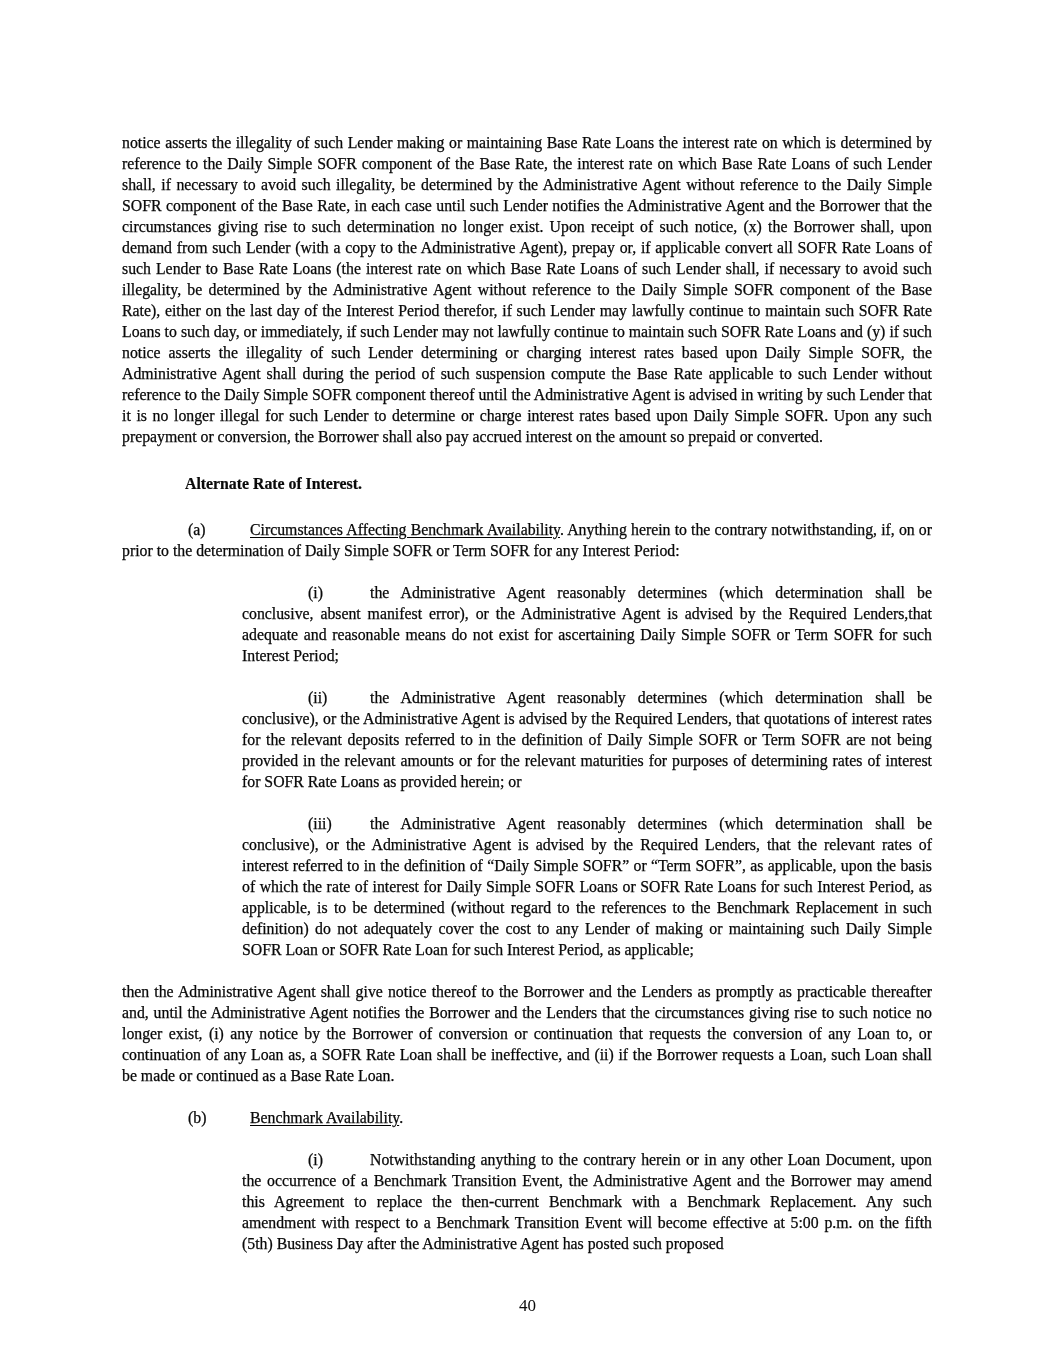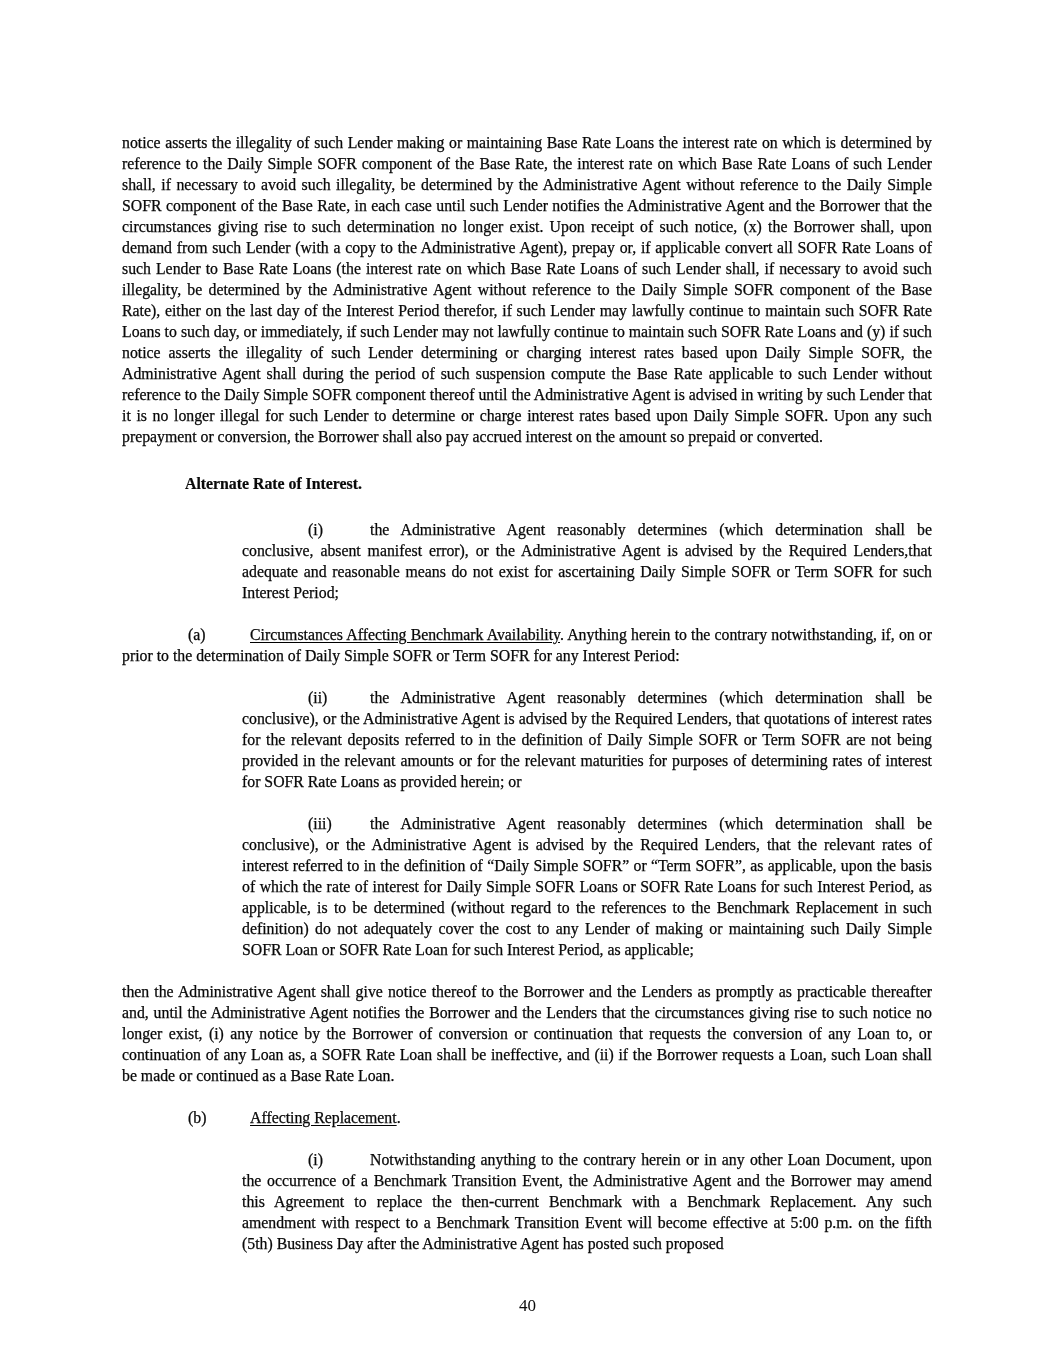--- a/index.html
+++ b/index.html
@@ -70,29 +70,29 @@
 </style>
 </head>
 <body>
 
 <div class="page">
 
   <p class="para">notice asserts the illegality of such Lender making or maintaining Base Rate Loans the interest rate on which is determined by reference to the Daily Simple SOFR component of the Base Rate, the interest rate on which Base Rate Loans of such Lender shall, if necessary to avoid such illegality, be determined by the Administrative Agent without reference to the Daily Simple SOFR component of the Base Rate, in each case until such Lender notifies the Administrative Agent and the Borrower that the circumstances giving rise to such determination no longer exist.  Upon receipt of such notice, (x) the Borrower shall, upon demand from such Lender (with a copy to the Administrative Agent), prepay or, if applicable convert all SOFR Rate Loans of such Lender to Base Rate Loans (the interest rate on which Base Rate Loans of such Lender shall, if necessary to avoid such illegality, be determined by the Administrative Agent without reference to the Daily Simple SOFR component of the Base Rate), either on the last day of the Interest Period therefor, if such Lender may lawfully continue to maintain such SOFR Rate Loans to such day, or immediately, if such Lender may not lawfully continue to maintain such SOFR Rate Loans and (y) if such notice asserts the illegality of such Lender determining or charging interest rates based upon Daily Simple SOFR, the Administrative Agent shall during the period of such suspension compute the Base Rate applicable to such Lender without reference to the Daily Simple SOFR component thereof until the Administrative Agent is advised in writing by such Lender that it is no longer illegal for such Lender to determine or charge interest rates based upon Daily Simple SOFR.  Upon any such prepayment or conversion, the Borrower shall also pay accrued interest on the amount so prepaid or converted.</p>
 
   <p class="heading">Alternate Rate of Interest.</p>
 
+  <p class="para"><span class="clause-label">(a)</span><span class="underlined">Circumstances Affecting Benchmark Availability</span><span>.  Anything herein to the contrary notwithstanding, if, on or prior to the determination of Daily Simple SOFR or Term SOFR for any Interest Period:</span></p>
+
   <p class="para sub-item"><span class="item-label">(i)</span><span>the Administrative Agent reasonably determines (which determination shall be conclusive, absent manifest error), or the Administrative Agent is advised by the Required Lenders,that adequate and reasonable means do not exist for ascertaining Daily Simple SOFR or Term SOFR for such Interest Period;</span></p>
-
-  <p class="para"><span class="clause-label">(a)</span><span class="underlined">Circumstances Affecting Benchmark Availability</span><span>.  Anything herein to the contrary notwithstanding, if, on or prior to the determination of Daily Simple SOFR or Term SOFR for any Interest Period:</span></p>
 
   <p class="para sub-item"><span class="item-label">(ii)</span><span>the Administrative Agent reasonably determines (which determination shall be conclusive), or the Administrative Agent is advised by the Required Lenders, that quotations of interest rates for the relevant deposits referred to in the definition of Daily Simple SOFR or Term SOFR are not being provided in the relevant amounts or for the relevant maturities for purposes of determining rates of interest for SOFR Rate Loans as provided herein; or</span></p>
 
   <p class="para sub-item"><span class="item-label">(iii)</span><span>the Administrative Agent reasonably determines (which determination shall be conclusive), or the Administrative Agent is advised by the Required Lenders, that the relevant rates of interest referred to in the definition of “Daily Simple SOFR” or “Term SOFR”, as applicable, upon the basis of which the rate of interest for Daily Simple SOFR Loans or SOFR Rate Loans for such Interest Period, as applicable, is to be determined (without regard to the references to the Benchmark Replacement in such definition) do not adequately cover the cost to any Lender of making or maintaining such Daily Simple SOFR Loan or SOFR Rate Loan for such Interest Period, as applicable;</span></p>
 
   <p class="para">then the Administrative Agent shall give notice thereof to the Borrower and the Lenders as promptly as practicable thereafter and, until the Administrative Agent notifies the Borrower and the Lenders that the circumstances giving rise to such notice no longer exist, (i) any notice by the Borrower of conversion or continuation that requests the conversion of any Loan to, or continuation of any Loan as, a SOFR Rate Loan shall be ineffective, and (ii) if the Borrower requests a Loan, such Loan shall be made or continued as a Base Rate Loan.</p>
 
-  <p class="para"><span class="clause-label">(b)</span><span class="underlined">Affecting Replacement</span><span>.</span></p>
+  <p class="para"><span class="clause-label">(b)</span><span class="underlined">Benchmark Availability</span><span>.</span></p>
 
   <p class="para sub-item"><span class="item-label">(i)</span><span>Notwithstanding anything to the contrary herein or in any other Loan Document, upon the occurrence of a Benchmark Transition Event, the Administrative Agent and the Borrower may amend this Agreement to replace the then-current Benchmark with a Benchmark Replacement.  Any such amendment with respect to a Benchmark Transition Event will become effective at 5:00 p.m. on the fifth (5th) Business Day after the Administrative Agent has posted such proposed</span></p>
 
   <div class="page-number">40</div>
 
 </div>
 
 </body></html>

